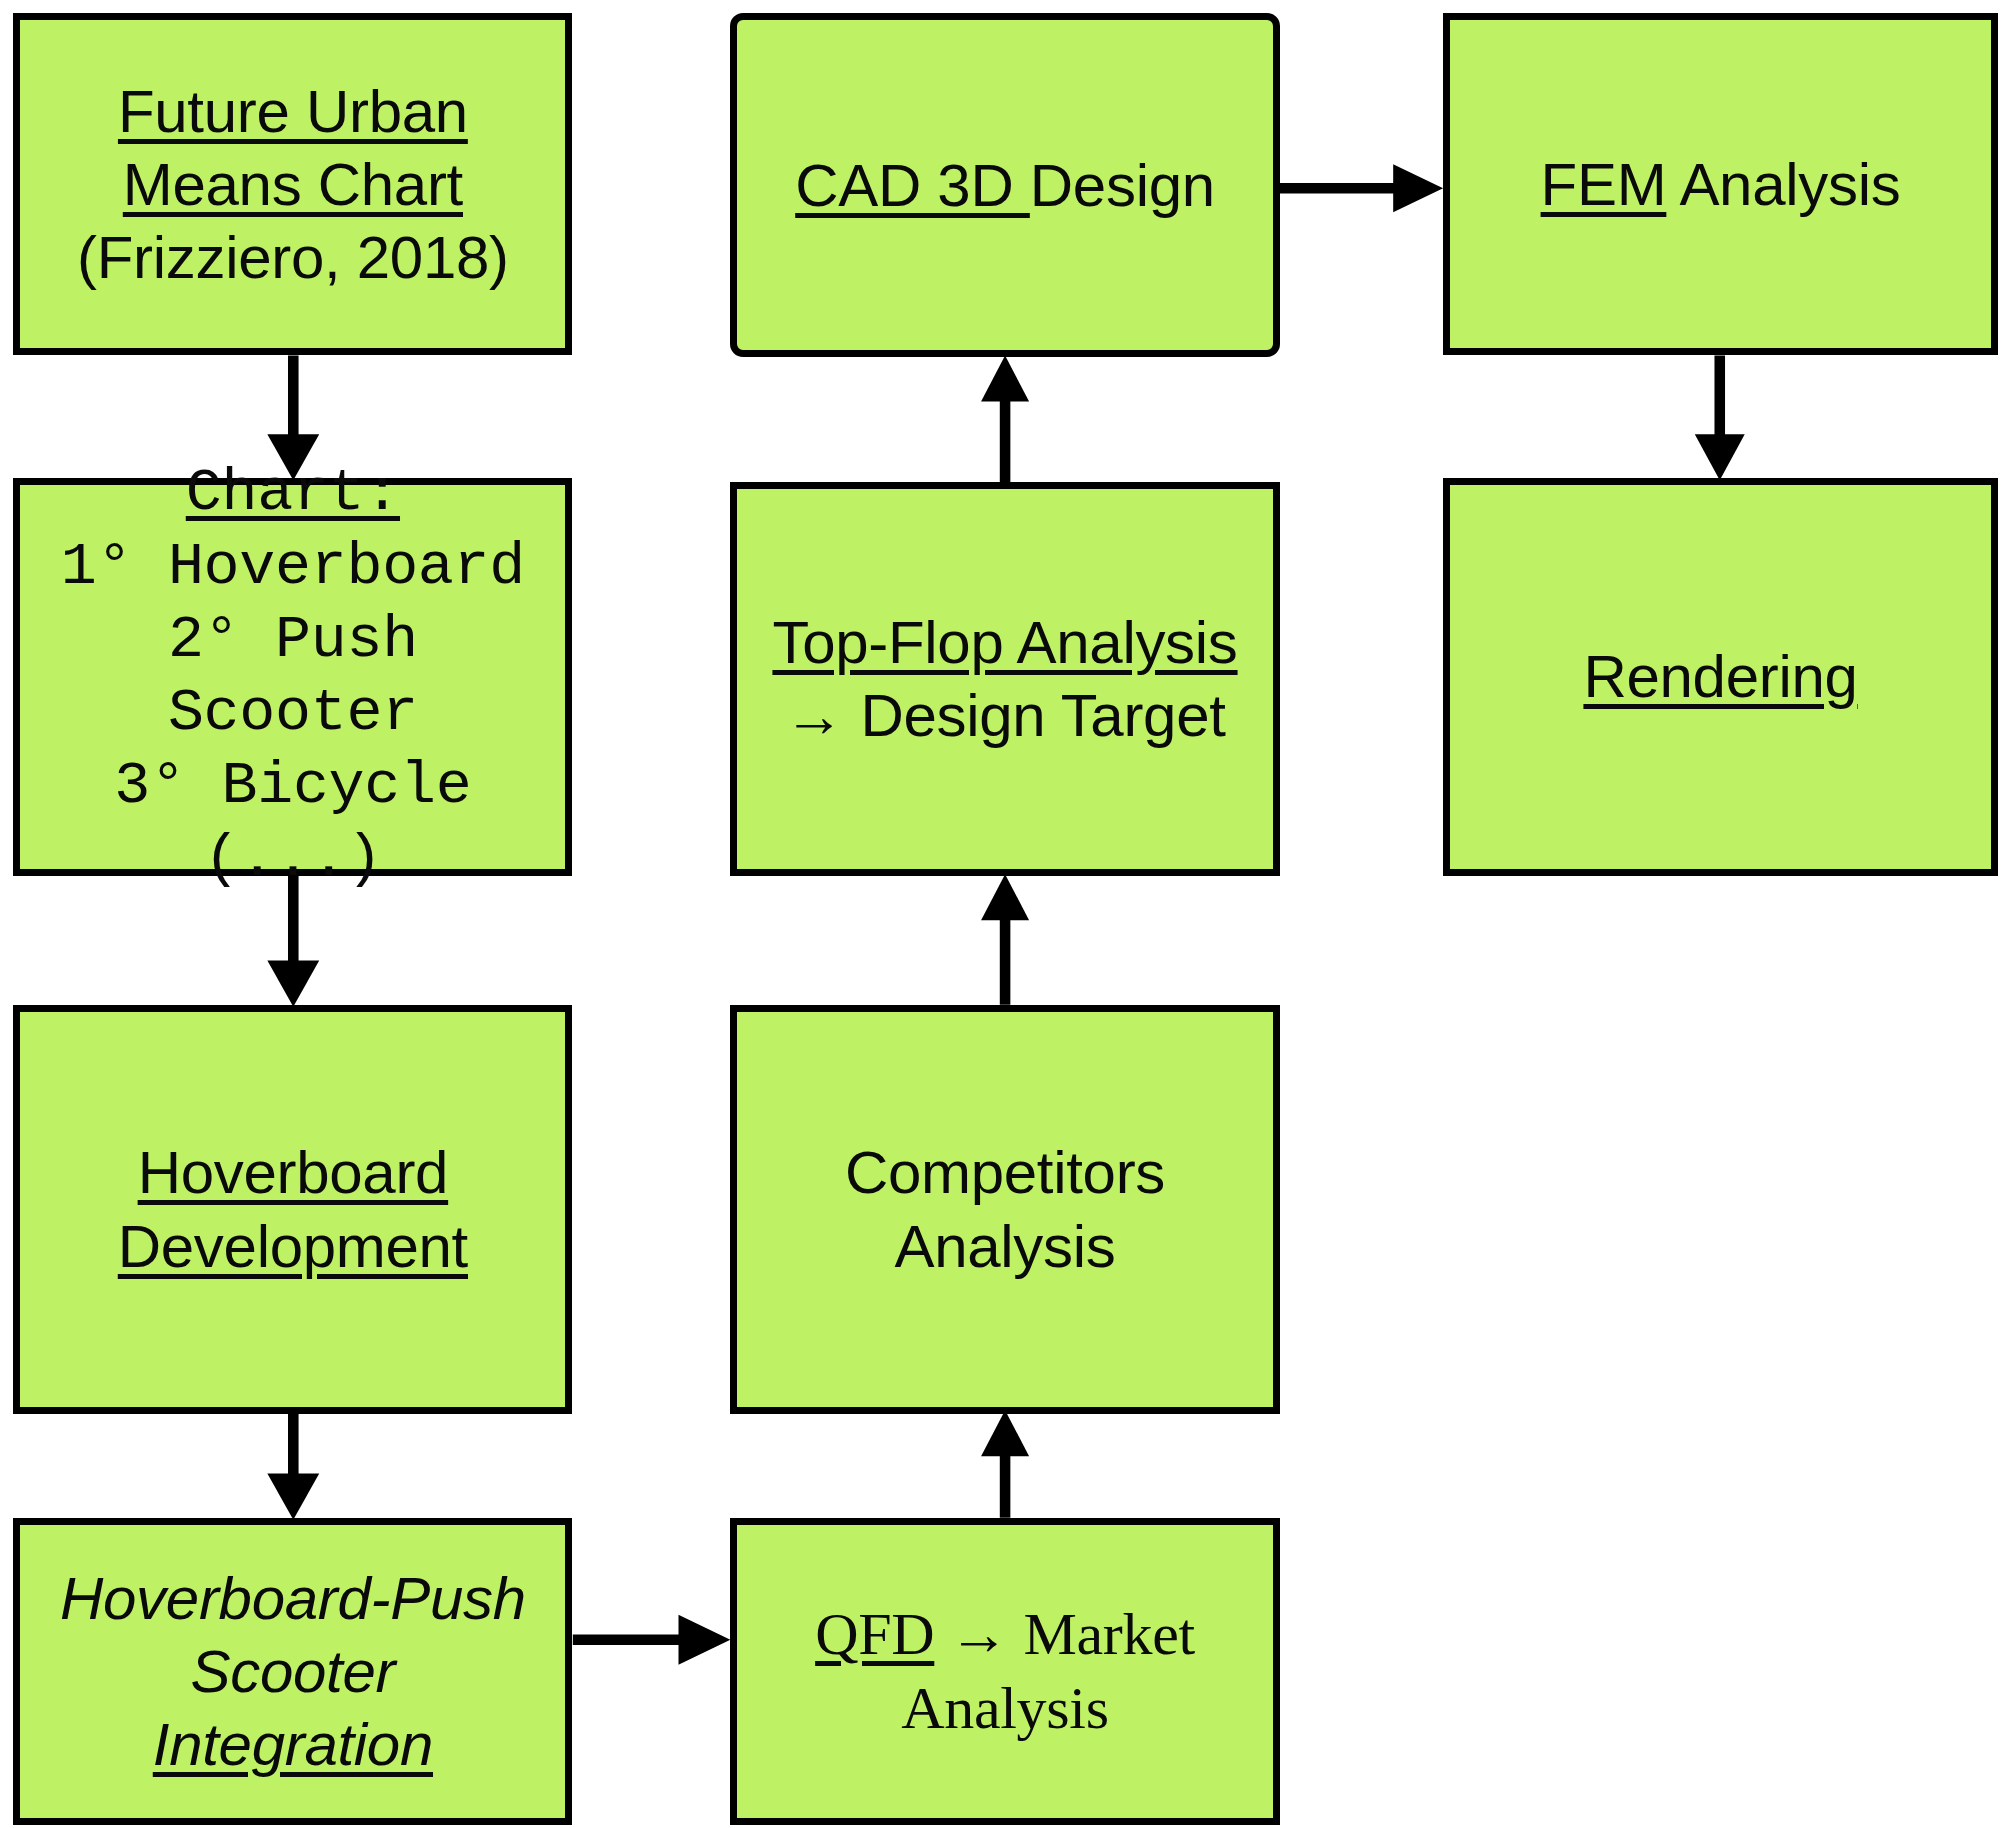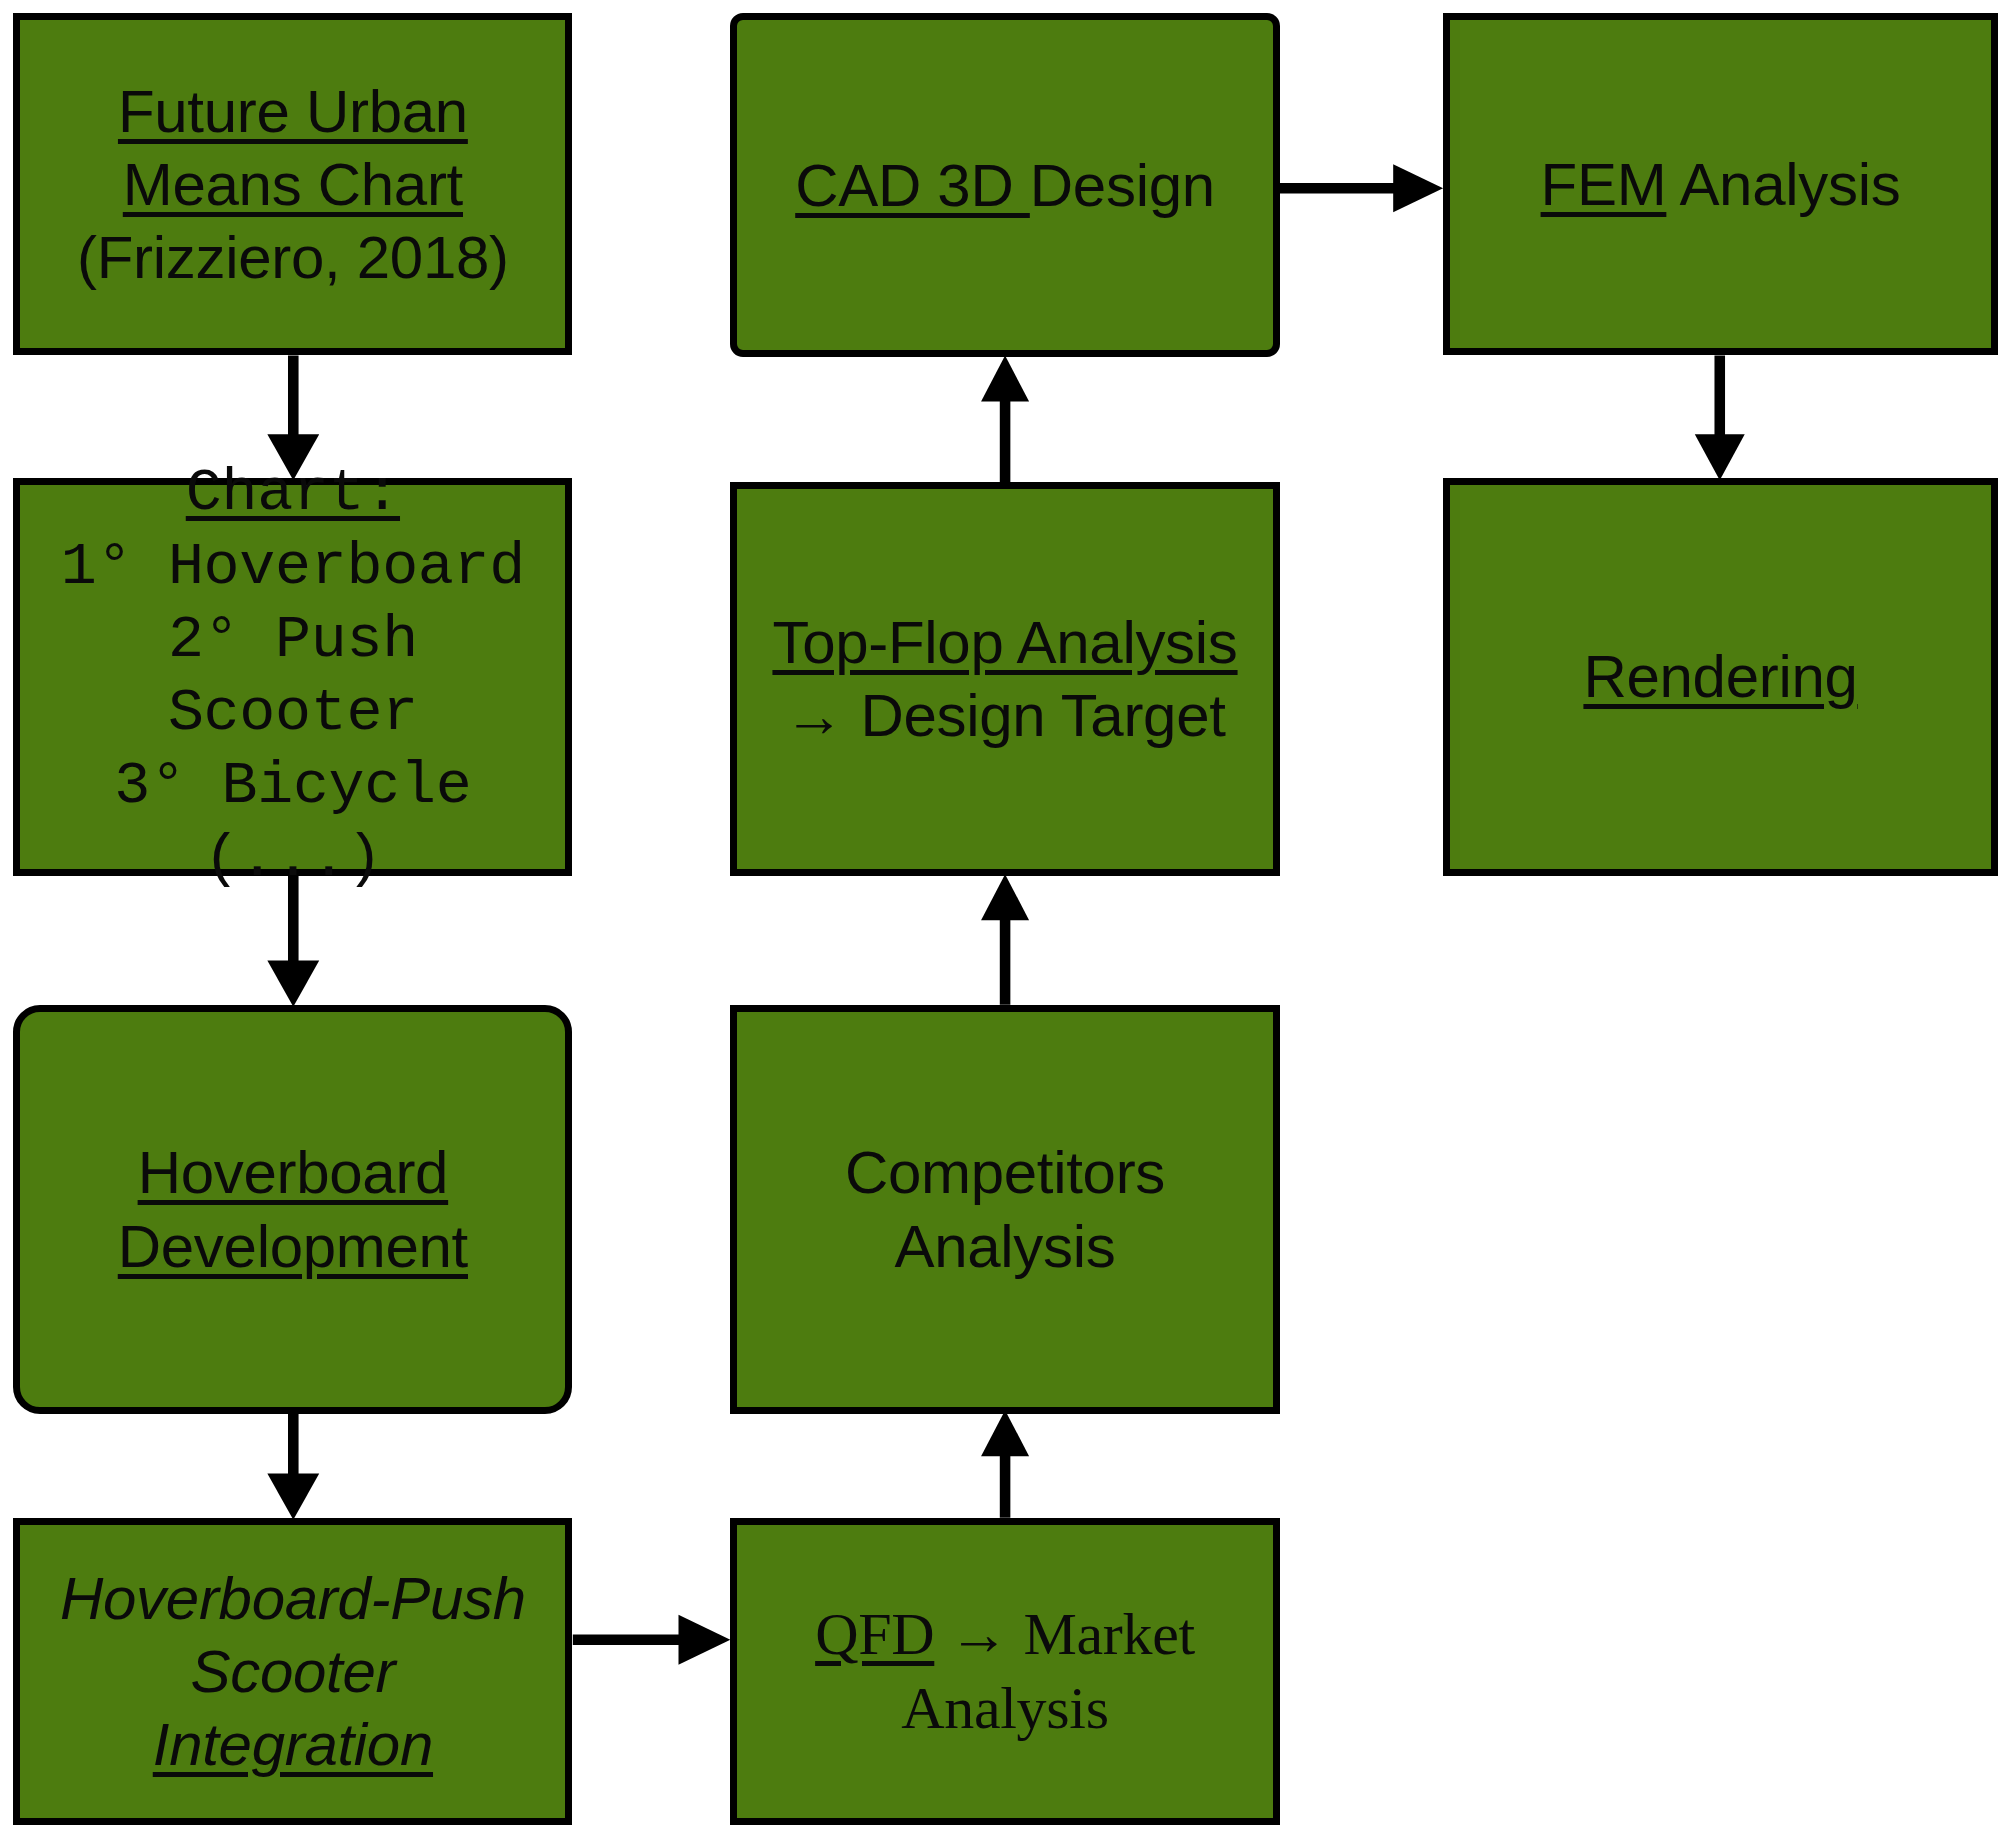--- a/index.html
+++ b/index.html
@@ -12,21 +12,21 @@
     width: 2014px;
     height: 1828px;
     background: #ffffff;
     font-family: "Liberation Sans", sans-serif;
     overflow: hidden;
   }
   .node {
     position: absolute;
     box-sizing: border-box;
     border: 7.7px solid #000000;
-    background: #4d7c0f;
+    background: #bef264;
     display: flex;
     align-items: center;
     justify-content: center;
     text-align: center;
   }
   .node-text {
     font-size: 60px;
     line-height: 1.22;
     color: #0a0a0a;
     letter-spacing: -0.3px;
@@ -101,21 +101,21 @@
     </g>
   </svg>
 
   <div id="nodes-layer">
       <div class="node" style="left: 13.4px; top: 13.4px; width: 559px; height: 342px;">
         <div class="node-text"><div><span class="u">Future Urban</span></div><div><span class="u">Means Chart</span></div><div><span>(Frizziero, 2018)</span></div></div>
       </div>
       <div class="node" style="left: 13.4px; top: 478px; width: 559px; height: 398px; font-family: Liberation Mono, monospace;">
         <div class="node-text"><div><span class="u">Chart:</span></div><div><span>1° Hoverboard</span></div><div><span>2° Push Scooter</span></div><div><span>3° Bicycle</span></div><div><span>(...)</span></div></div>
       </div>
-      <div class="node" style="left: 13.4px; top: 1005px; width: 559px; height: 409px; border-radius: 27px;">
+      <div class="node" style="left: 13.4px; top: 1005px; width: 559px; height: 409px;">
         <div class="node-text"><div><span class="u">Hoverboard</span></div><div><span class="u">Development</span></div></div>
       </div>
       <div class="node" style="left: 13.4px; top: 1518px; width: 559px; height: 307px;">
         <div class="node-text"><div><span class="it">Hoverboard-Push</span></div><div><span class="it">Scooter</span></div><div><span class="u it">Integration</span></div></div>
       </div>
       <div class="node" style="left: 730px; top: 13.4px; width: 550px; height: 344px; border-radius: 13px;">
         <div class="node-text"><div><span class="u">CAD 3D </span><span>Design</span></div></div>
       </div>
       <div class="node" style="left: 730px; top: 482px; width: 550px; height: 394px; text-align: center;">
         <div class="node-text"><div><span class="u">Top-Flop Analysis</span></div><div><span>→ Design Target</span></div></div>

